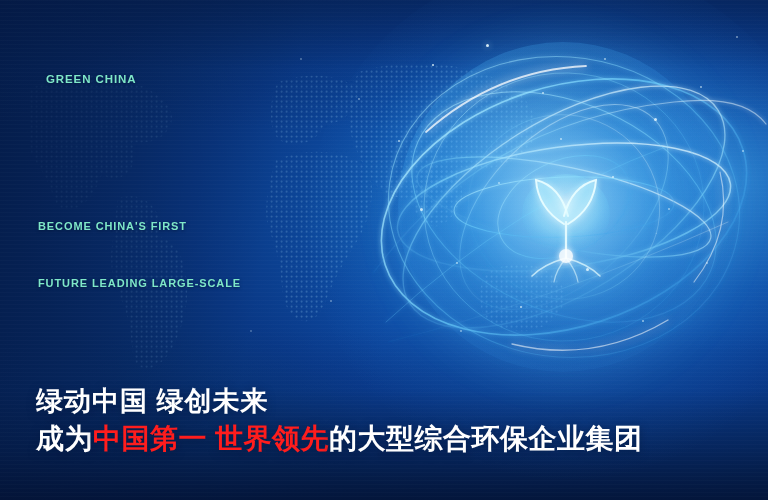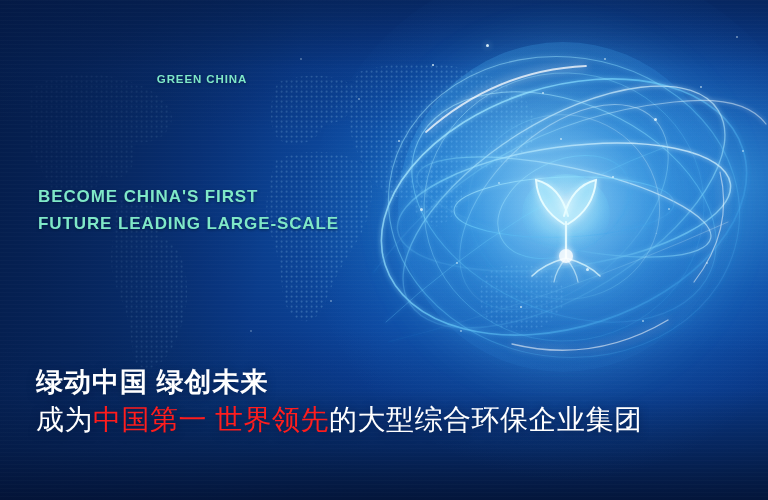--- a/index.html
+++ b/index.html
@@ -91,57 +91,57 @@
   .particles { position: absolute; inset: 0; pointer-events: none; }
   .pt {
     position: absolute;
     border-radius: 50%;
     background: #eafbff;
   }
 
   
   .en-block {
     position: absolute;
-    left: 52px; top: 68px;
+    left: 46px; top: 68px;
     width: 300px;
-    text-align: center;
   }
   .en-line {
     color: #7fe8c8;
     font-size: 11.5px;
     font-weight: bold;
     letter-spacing: 0.9px;
     line-height: 23px;
     text-shadow: 0 1px 3px rgba(0,20,50,0.6);
     white-space: nowrap;
   }
   .en-block-2 {
     position: absolute;
     left: 38px; top: 183px;
     width: 330px;
   }
-  .en-block-2 .en-line { line-height: 27px; font-size: 17px; }
+  .en-block-2 .en-line { line-height: 27px; font-size: 11px; margin-top: 30px; }
 
   
   .cn-block {
     position: absolute;
     left: 36px; top: 364px;
   }
   .cn-line1 {
     color: #ffffff;
     font-size: 27px;
     font-weight: bold;
     letter-spacing: 1px;
     line-height: 36px;
     text-shadow: 0 2px 8px rgba(0,25,65,0.75);
     white-space: nowrap;
+    margin-top: 19px;
   }
   .cn-line2 {
     font-size: 28px;
-    font-weight: normal;
+    font-weight: bold;
     letter-spacing: 0.5px;
     line-height: 40px;
     color: #ffffff;
     text-shadow: 0 2px 8px rgba(0,25,65,0.75);
     white-space: nowrap;
     text-align: center;
   }
   .cn-accent { color: #ff1d1d; }
   .cn-gap { display: inline-block; width: 8px; }
 </style>

